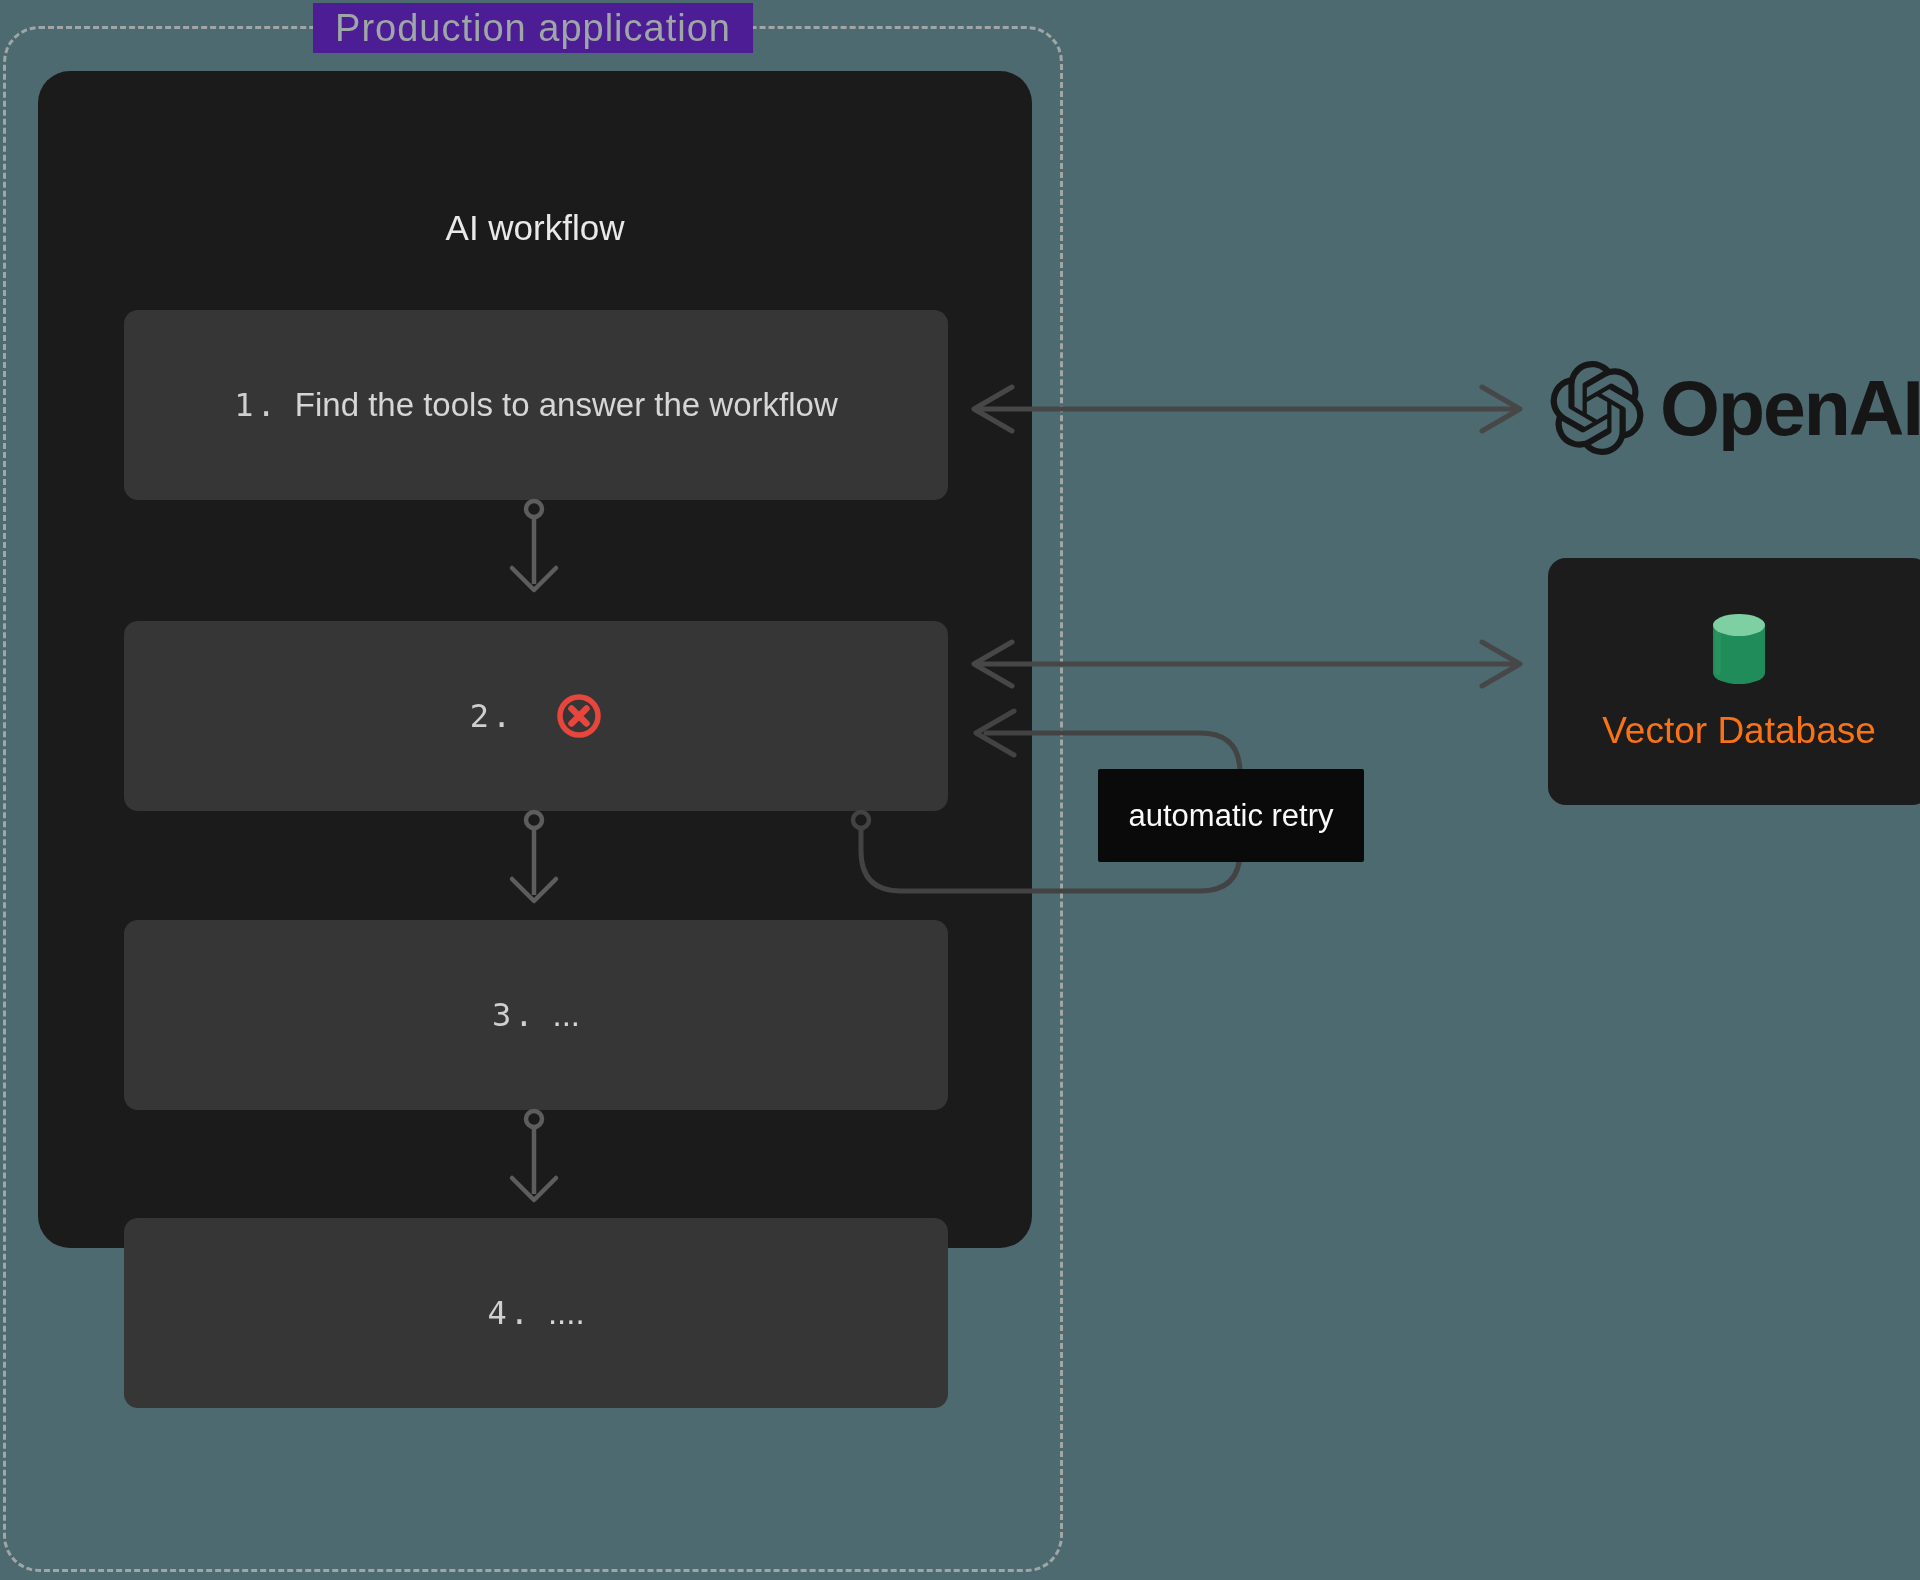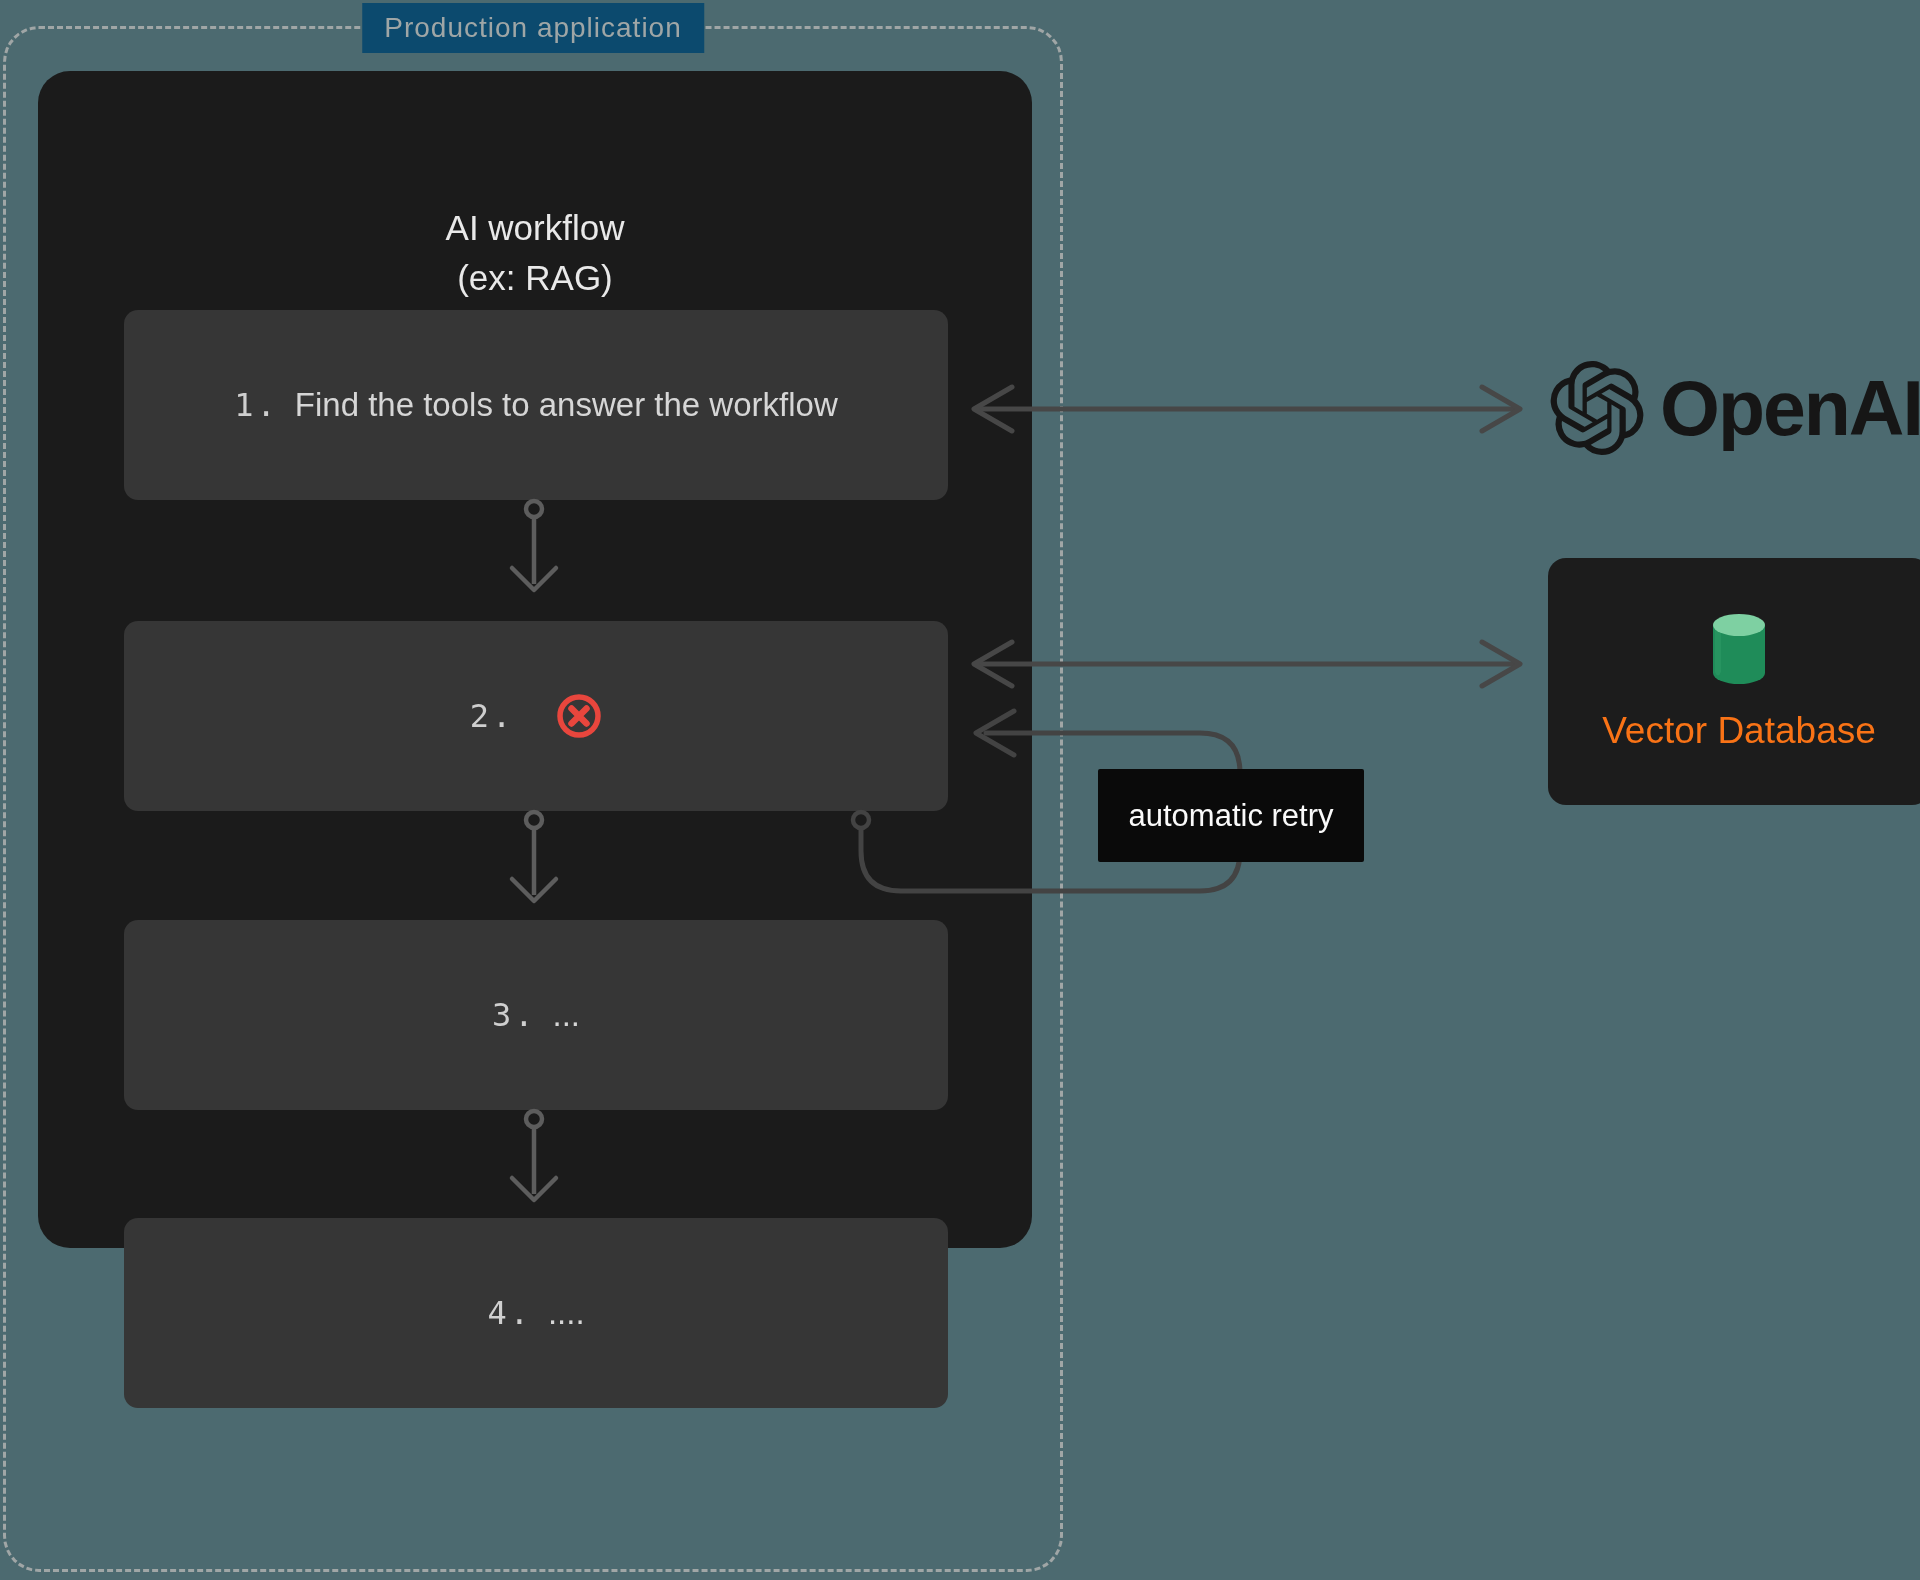--- a/index.html
+++ b/index.html
@@ -16,23 +16,23 @@
     left:3px;top:26px;
     width:1060px;height:1546px;
     border:3px dashed #a0a6a6;
     border-radius:36px;
     box-sizing:border-box;
   }
   .prod-title{
     position:absolute;
     left:50%;top:-26px;
     transform:translateX(-50%);
-    background:#0c4a6e;
+    background:#4c1d95;
     padding:0 22px;
-    font-size:28px;
+    font-size:38px;
     letter-spacing:1px;
     color:#9fa6a6;
     white-space:nowrap;
     line-height:50px;
   }
   
   .panel{
     position:absolute;
     left:38px;top:71px;
     width:994px;height:1177px;
@@ -134,21 +134,20 @@
 <div id="stage">
 
   <div class="prod-border">
     <div class="prod-title">Production application</div>
 
   </div>
 
   <div class="panel">
     <div class="panel-title">
       <div>AI workflow</div>
-      <div>(ex: RAG)</div>
     </div>
 
     <div class="step step-1">
       <span class="num">1.</span>
       <span>Find the tools to answer the workflow</span>
     </div>
 
     <div class="step step-2">
       <span class="num">2.</span>
       <svg class="err-icon" width="46" height="46" viewBox="0 0 46 46">

